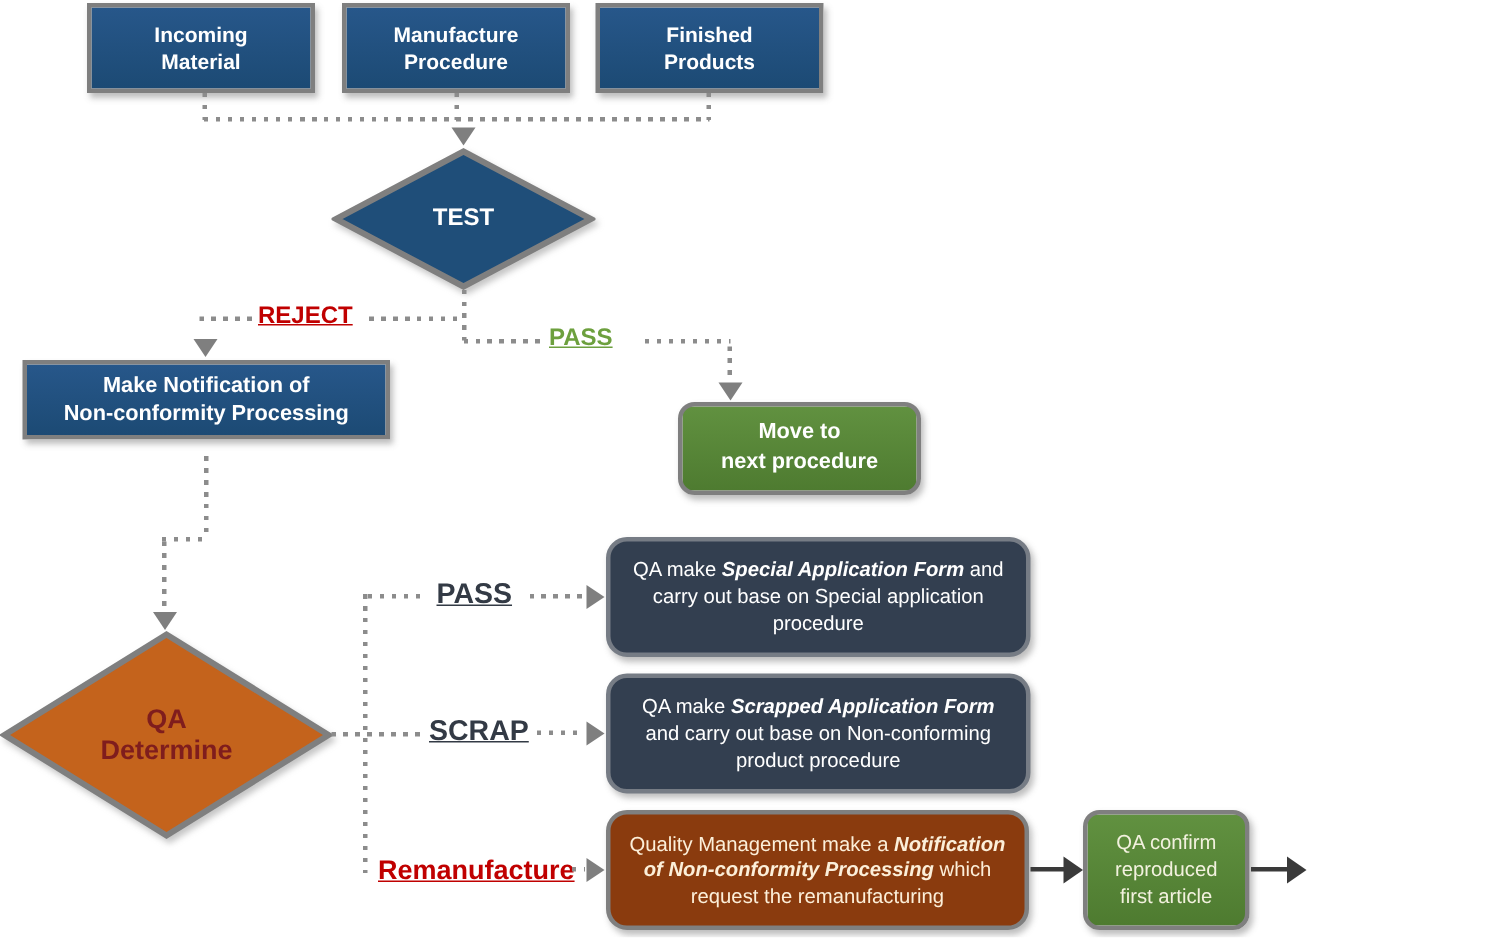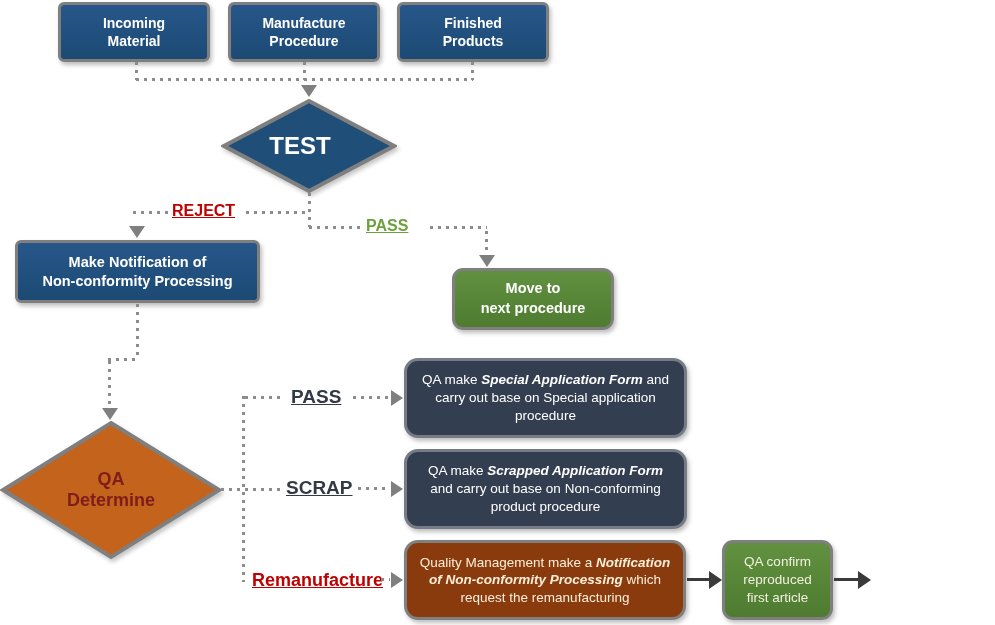--- a/index.html
+++ b/index.html
@@ -7,21 +7,21 @@
     --slate:#333F50; --red_label:#C00000; --green_label:#6DA03E; --dark_label:#333A45;
     --dash:#8C8C8C; --border:#7F7F7F; --solid_arrow:#3A3A3A;
   }
   html,body{margin:0;padding:0;background:#fff;}
   .canvas{position:relative;width:995px;height:625px;background:#fff;overflow:hidden;
           font-family:"Liberation Sans",sans-serif;}
   .node{position:absolute;display:flex;align-items:center;justify-content:center;
         text-align:center;box-sizing:border-box;}
   .pre{white-space:pre-line;}
   .blue{background:linear-gradient(180deg,#27578A,#1C4A74);border:3px solid var(--border);
-        border-radius:6px;color:#fff;font-weight:bold;font-size:14px;line-height:1.3;
+        border-radius:0;color:#fff;font-weight:bold;font-size:14px;line-height:1.3;
         box-shadow:2px 3px 4px rgba(110,110,110,.45);}
   .greenbox{background:linear-gradient(180deg,#619140,#4E7B30);border:3px solid var(--border);
         border-radius:11px;color:#F2F1DE;font-size:13.5px;line-height:1.35;
         box-shadow:2px 3px 4px rgba(110,110,110,.45);}
   .greenbox.bold-white{color:#fff;font-weight:bold;font-size:14.5px;margin-left:48px;}
   .slatebox{background:var(--slate);border:3px solid #767C85;border-radius:14px;color:#fff;
         font-size:13.5px;line-height:1.32;padding:4px 10px;
         box-shadow:2px 3px 4px rgba(110,110,110,.45);}
   .brownbox{background:var(--brown);border:3px solid var(--border);border-radius:14px;
         color:#FCEFD9;font-size:13.5px;line-height:1.3;padding:8px 8px;
@@ -67,36 +67,36 @@
 
   <div class="dash-v" style="left:135px;top:62px;height:18px"></div>
   <div class="dash-v" style="left:303px;top:62px;height:18px"></div>
   <div class="dash-v" style="left:471px;top:62px;height:18px"></div>
   <div class="dash-h" style="left:136px;top:78px;width:337px"></div>
   <div class="arr-d" style="left:301px;top:85px"></div>
 
   <svg class="dshape" style="left:221px;top:98px" width="176" height="96">
     <polygon points="88,3 173,48 88,93 3,48" fill="#1F4E79" stroke="#7F7F7F" stroke-width="4"></polygon>
   </svg>
-  <div class="dlabel" style="left:212px;top:98px;width:176px;height:96px;font-size:24px">TEST</div>
+  <div class="dlabel" style="left:221px;top:98px;width:176px;height:96px;font-size:16px">TEST</div>
 
   <div class="dash-v" style="left:308px;top:193px;height:34px"></div>
 
   <div class="dash-h" style="left:133px;top:211px;width:38px"></div>
   <div class="lbl red" style="left:172px;top:202px">REJECT</div>
   <div class="dash-h" style="left:246px;top:211px;width:62px"></div>
   <div class="arr-d" style="left:129px;top:226px"></div>
 
   <div class="dash-h" style="left:309px;top:226px;width:52px"></div>
   <div class="lbl green" style="left:366px;top:217px">PASS</div>
   <div class="dash-h" style="left:430px;top:226px;width:57px"></div>
   <div class="dash-v" style="left:485px;top:231px;height:23px"></div>
   <div class="arr-d" style="left:479px;top:255px"></div>
 
-  <div class="node blue" style="left:15px;top:240px;width:245px;height:63px;font-size:14.5px">
+  <div class="node blue" style="left:15px;top:240px;width:245px;height:53px;font-size:14.5px">
     <span class="pre">Make Notification of
 Non-conformity Processing</span>
   </div>
 
   <div class="node greenbox bold-white" style="left:404px;top:268px;width:162px;height:62px">
     <span class="pre">Move to
 next procedure</span>
   </div>
 
   <div class="dash-v" style="left:136px;top:304px;height:55px"></div>

